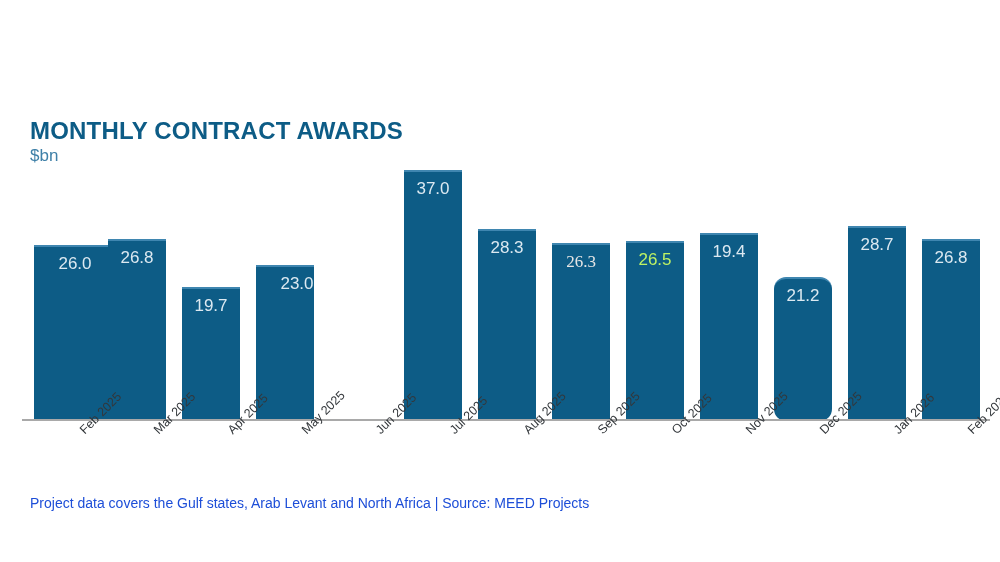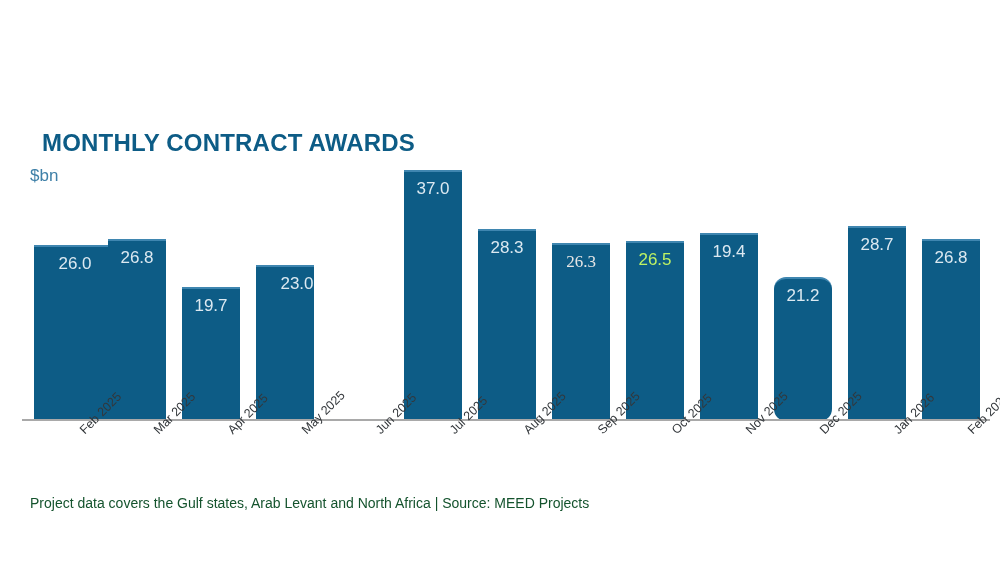--- a/index.html
+++ b/index.html
@@ -24,21 +24,21 @@
   .chart-header {
     position: absolute;
     left: 30px;
     top: 118px;
   }
   .chart-title {
     font-size: 24px;
     font-weight: bold;
     letter-spacing: 0.2px;
     color: #0d5c86;
-    margin: 12px;
+    margin: 0;
     line-height: 1.05;
     font-family: "Liberation Sans", sans-serif;
   }
   .chart-subtitle {
     font-size: 17px;
     color: #3f80a8;
     margin: 4px 0 0 0;
     line-height: 1;
     font-family: "Liberation Sans", sans-serif;
   }
@@ -111,21 +111,21 @@
     text-align: right;
     font-family: "Liberation Sans", sans-serif;
   }
 
   
   .footnote {
     position: absolute;
     left: 30px;
     top: 495px;
     font-size: 14px;
-    color: #14532d;
+    color: #1d4ed8;
     font-family: "Liberation Sans", sans-serif;
     white-space: nowrap;
   }
 </style>
 </head>
 <body>
 
 <div id="chart-root">
 
   <div class="chart-header">

